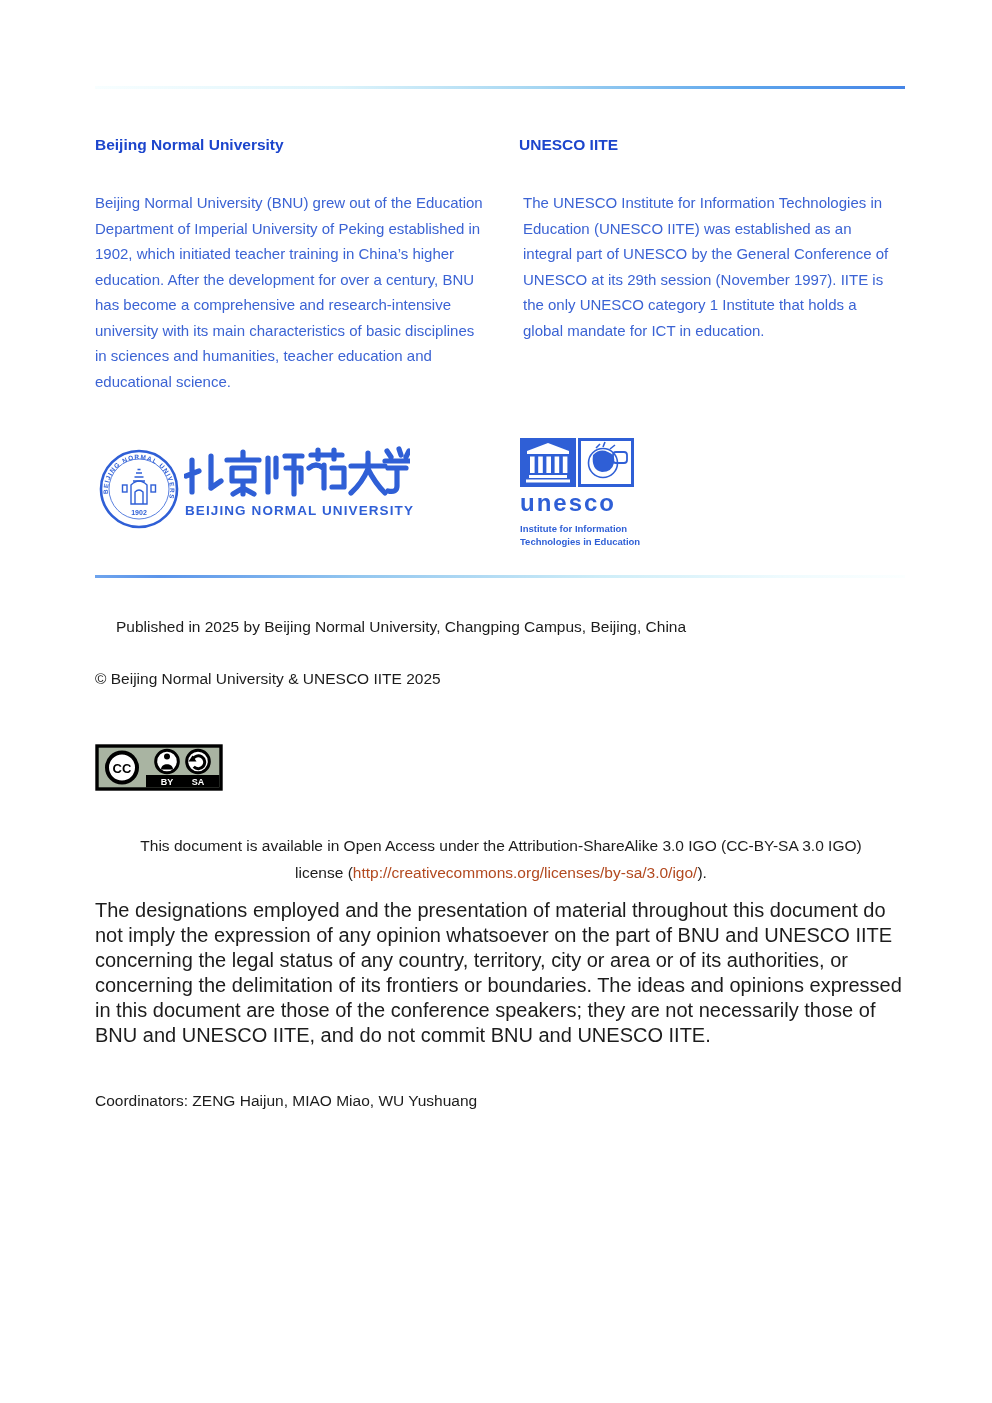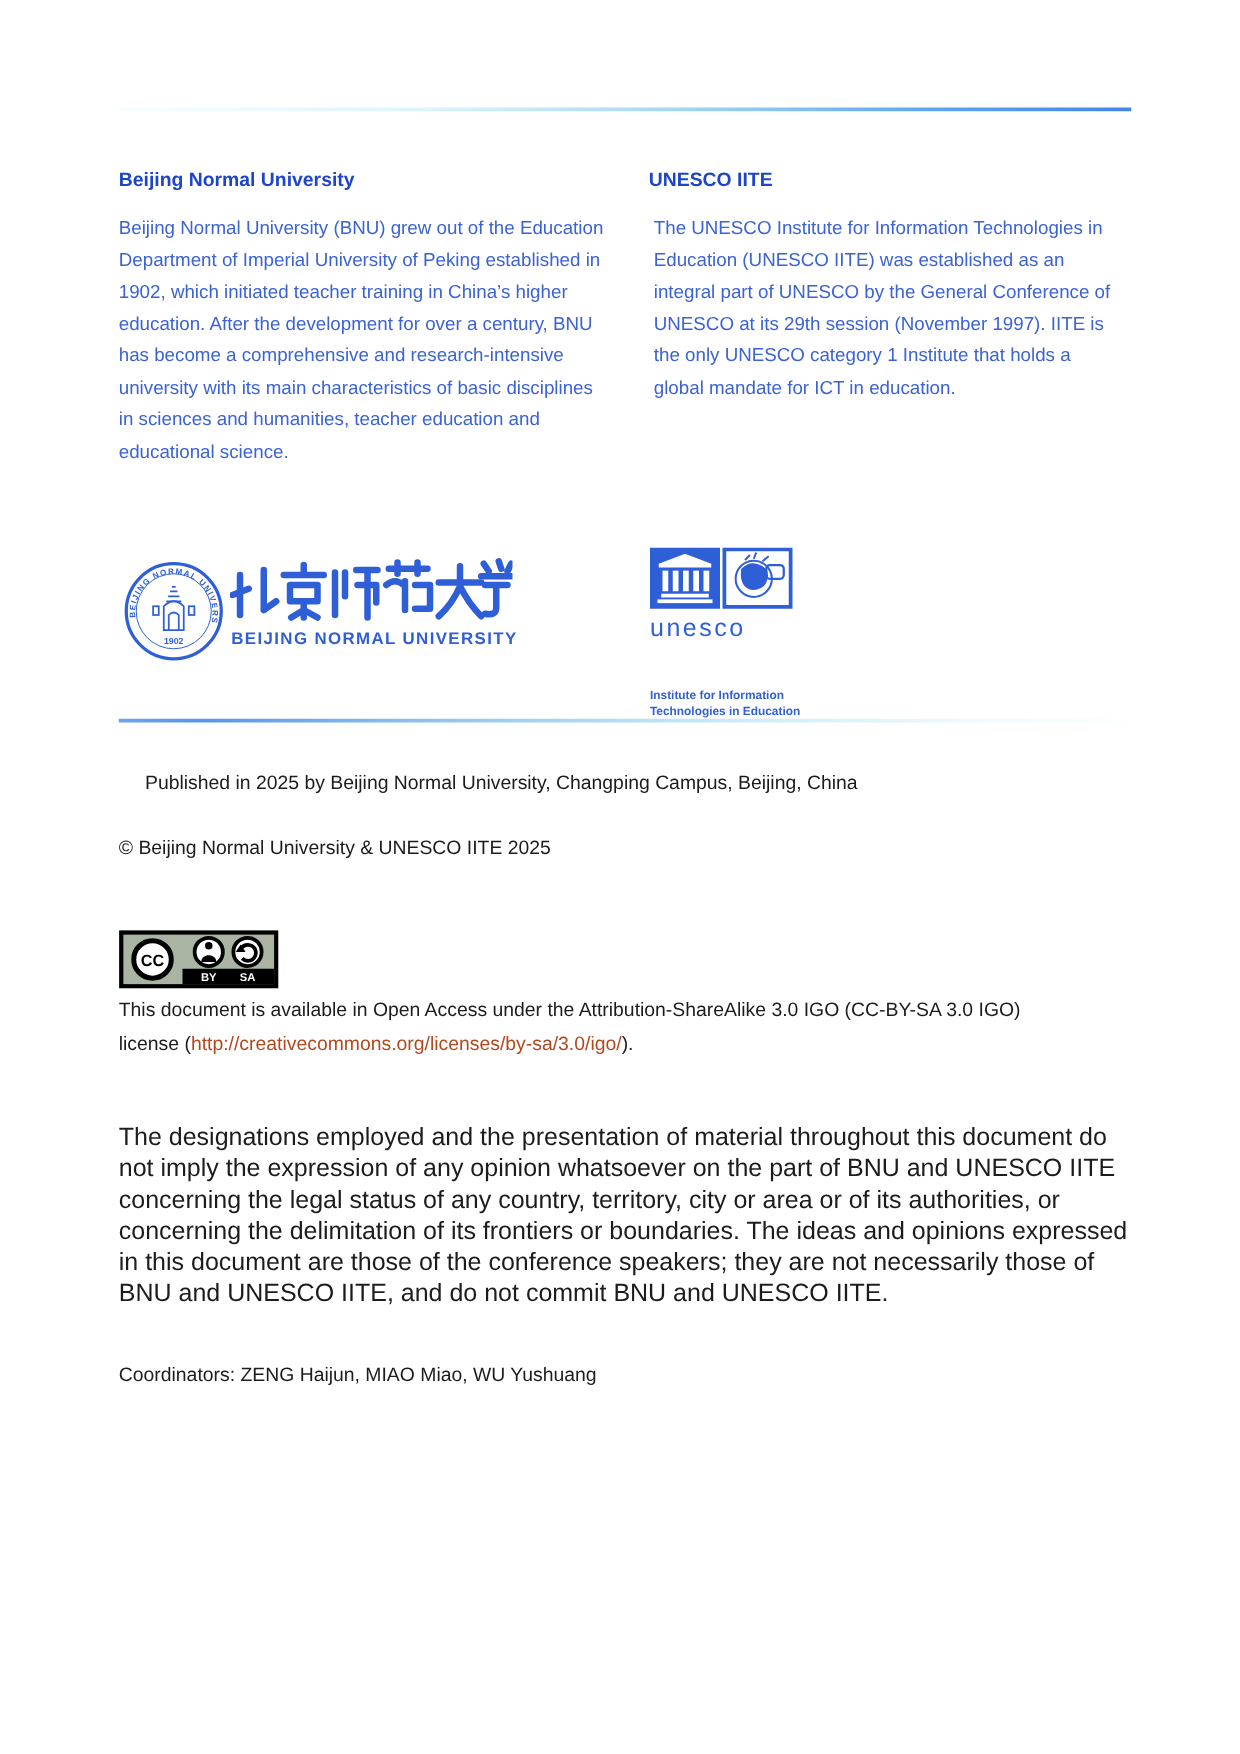--- a/index.html
+++ b/index.html
@@ -8,41 +8,41 @@
     font-family:"Liberation Sans",sans-serif;color:var(--text-black,#1c1c1c);
   }
   
   .rule{position:absolute;left:95px;width:810px;height:3px;}
   .rule-top{top:86px;background:linear-gradient(90deg,#f7feff 0%,#ddf4fb 30%,#a5d6f2 55%,#5ea6ec 80%,#4584e6 100%);}
   .rule-bottom{top:575px;background:linear-gradient(90deg,#6ea4ed 0%,#5b94ea 8%,#92c6ef 32%,#cdedf8 62%,#effbfe 85%,#fbffff 100%);}
   
   .col-heading{position:absolute;top:136px;font-size:15.5px;font-weight:700;color:var(--heading-blue,#1c45cc);white-space:nowrap;}
   .col-heading.bnu{left:95px;}
   .col-heading.iite{left:519px;}
-  .col-body{position:absolute;top:170px;font-size:15px;line-height:25.5px;color:var(--body-blue,#3b63d4);}
+  .col-body{position:absolute;top:190px;font-size:15px;line-height:25.5px;color:var(--body-blue,#3b63d4);}
   .col-body.bnu{left:95px;width:392px;}
   .col-body.iite{left:523px;width:372px;}
   
   .bnu-logo{position:absolute;left:98px;top:446px;width:312px;height:86px;}
   .bnu-logo .seal{position:absolute;left:0;top:2px;}
   .bnu-logo .callig{position:absolute;left:86px;top:0;}
   .bnu-logo .latin{
     position:absolute;left:87px;top:57px;width:230px;
     font-size:13.5px;font-weight:700;letter-spacing:1.1px;color:var(--logo-blue,#2f5fd6);white-space:nowrap;
   }
   
   .unesco-logo{position:absolute;left:520px;top:438px;width:180px;height:110px;color:var(--logo-blue,#2f5fd6);}
   .unesco-logo .squares{position:absolute;left:0;top:0;}
-  .unesco-logo .wordmark{position:absolute;left:0;top:49px;font-size:20px;font-weight:400;letter-spacing:2px;line-height:32px;}
-  .unesco-logo .subtitle{position:absolute;left:0;top:84px;font-size:9.5px;font-weight:700;line-height:13px;margin-top:28px;}
+  .unesco-logo .wordmark{position:absolute;left:0;top:49px;font-size:24px;font-weight:700;letter-spacing:2px;line-height:32px;}
+  .unesco-logo .subtitle{position:absolute;left:0;top:84px;font-size:9.5px;font-weight:700;line-height:13px;}
   
   .imprint-line{position:absolute;left:95px;font-size:15.5px;line-height:25px;white-space:nowrap;}
   .published{top:614px;margin-left:21px;}
   .copyright{top:666px;text-align:right;}
-  .license{top:795px;white-space:normal;width:812px;line-height:27px;}
+  .license{top:832px;white-space:normal;width:812px;line-height:27px;text-align:center;}
   .license a{color:var(--link-color,#b2491f);text-decoration:none;}
   .disclaimer{position:absolute;left:95px;top:898px;width:812px;font-size:20px;line-height:25px;}
   .coordinators{top:1088px;}
   .designed{top:1100px;}
   .printed{top:1152px;font-style:italic;}
   
   .cc-badge{position:absolute;left:95px;top:744px;}
   
   .skyline{position:absolute;left:0;top:1263px;width:992px;height:140px;}
   .sky-fill{fill:var(--skyline-blue,#cadef9);}

